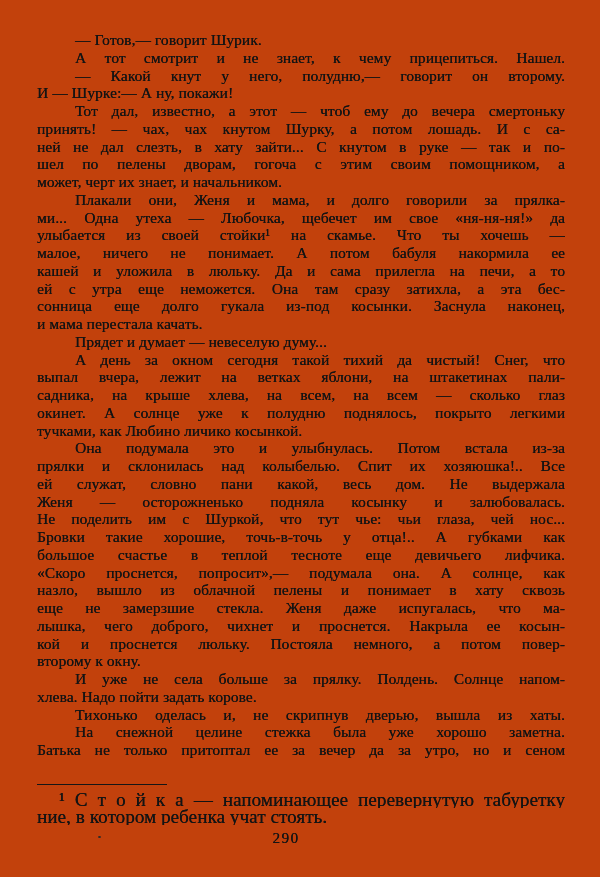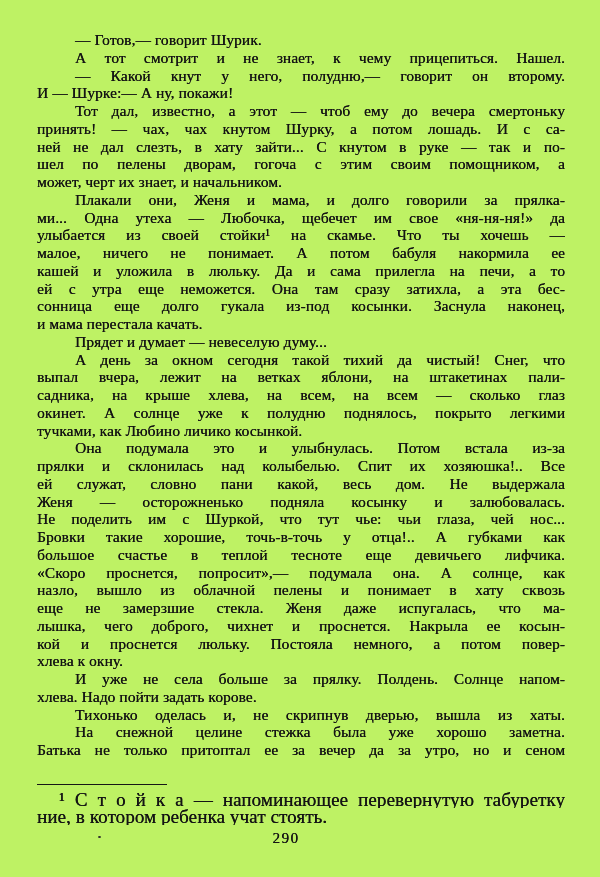--- a/index.html
+++ b/index.html
@@ -4,21 +4,21 @@
 <style>
   html, body {
     margin: 0;
     padding: 0;
     background: #ffffff;
   }
   .book-page {
     position: relative;
     width: 600px;
     height: 877px;
-    background: #bef264;
+    background: #c2410c;
     color: #141414;
     font-family: "Liberation Serif", serif;
     overflow: hidden;
   }
   .body-text {
     position: absolute;
     left: 37px;
     top: 31px;
     width: 528px;
   }
@@ -114,21 +114,21 @@
       <div class="line">ей служат, словно пани какой, весь дом. Не выдержала</div>
       <div class="line">Женя — осторожненько подняла косынку и залюбовалась.</div>
       <div class="line">Не поделить им с Шуркой, что тут чье: чьи глаза, чей нос...</div>
       <div class="line">Бровки такие хорошие, точь-в-точь у отца!.. А губками как</div>
       <div class="line">большое счастье в теплой тесноте еще девичьего лифчика.</div>
       <div class="line">«Скоро проснется, попросит»,— подумала она. А солнце, как</div>
       <div class="line">назло, вышло из облачной пелены и понимает в хату сквозь</div>
       <div class="line">еще не замерзшие стекла. Женя даже испугалась, что ма-</div>
       <div class="line">лышка, чего доброго, чихнет и проснется. Накрыла ее косын-</div>
       <div class="line">кой и проснется люльку. Постояла немного, а потом повер-</div>
-      <div class="line nojust">хлева к окну.</div>
+      <div class="line nojust">второму к окну.</div>
       <div class="line indent">И уже не села больше за прялку. Полдень. Солнце напом-</div>
       <div class="line nojust">хлева. Надо пойти задать корове.</div>
       <div class="line indent">Тихонько оделась и, не скрипнув дверью, вышла из хаты.</div>
       <div class="line indent">На снежной целине стежка была уже хорошо заметна.</div>
       <div class="line">Батька не только притоптал ее за вечер да за утро, но и сеном</div>
     </div>
   <div class="footnote-rule"></div>
   <div class="footnote-text">
       <div class="line indent">¹ С т о й к а — напоминающее перевернутую табуретку приспособле-</div>
       <div class="line nojust">ние, в котором ребенка учат стоять.</div>

